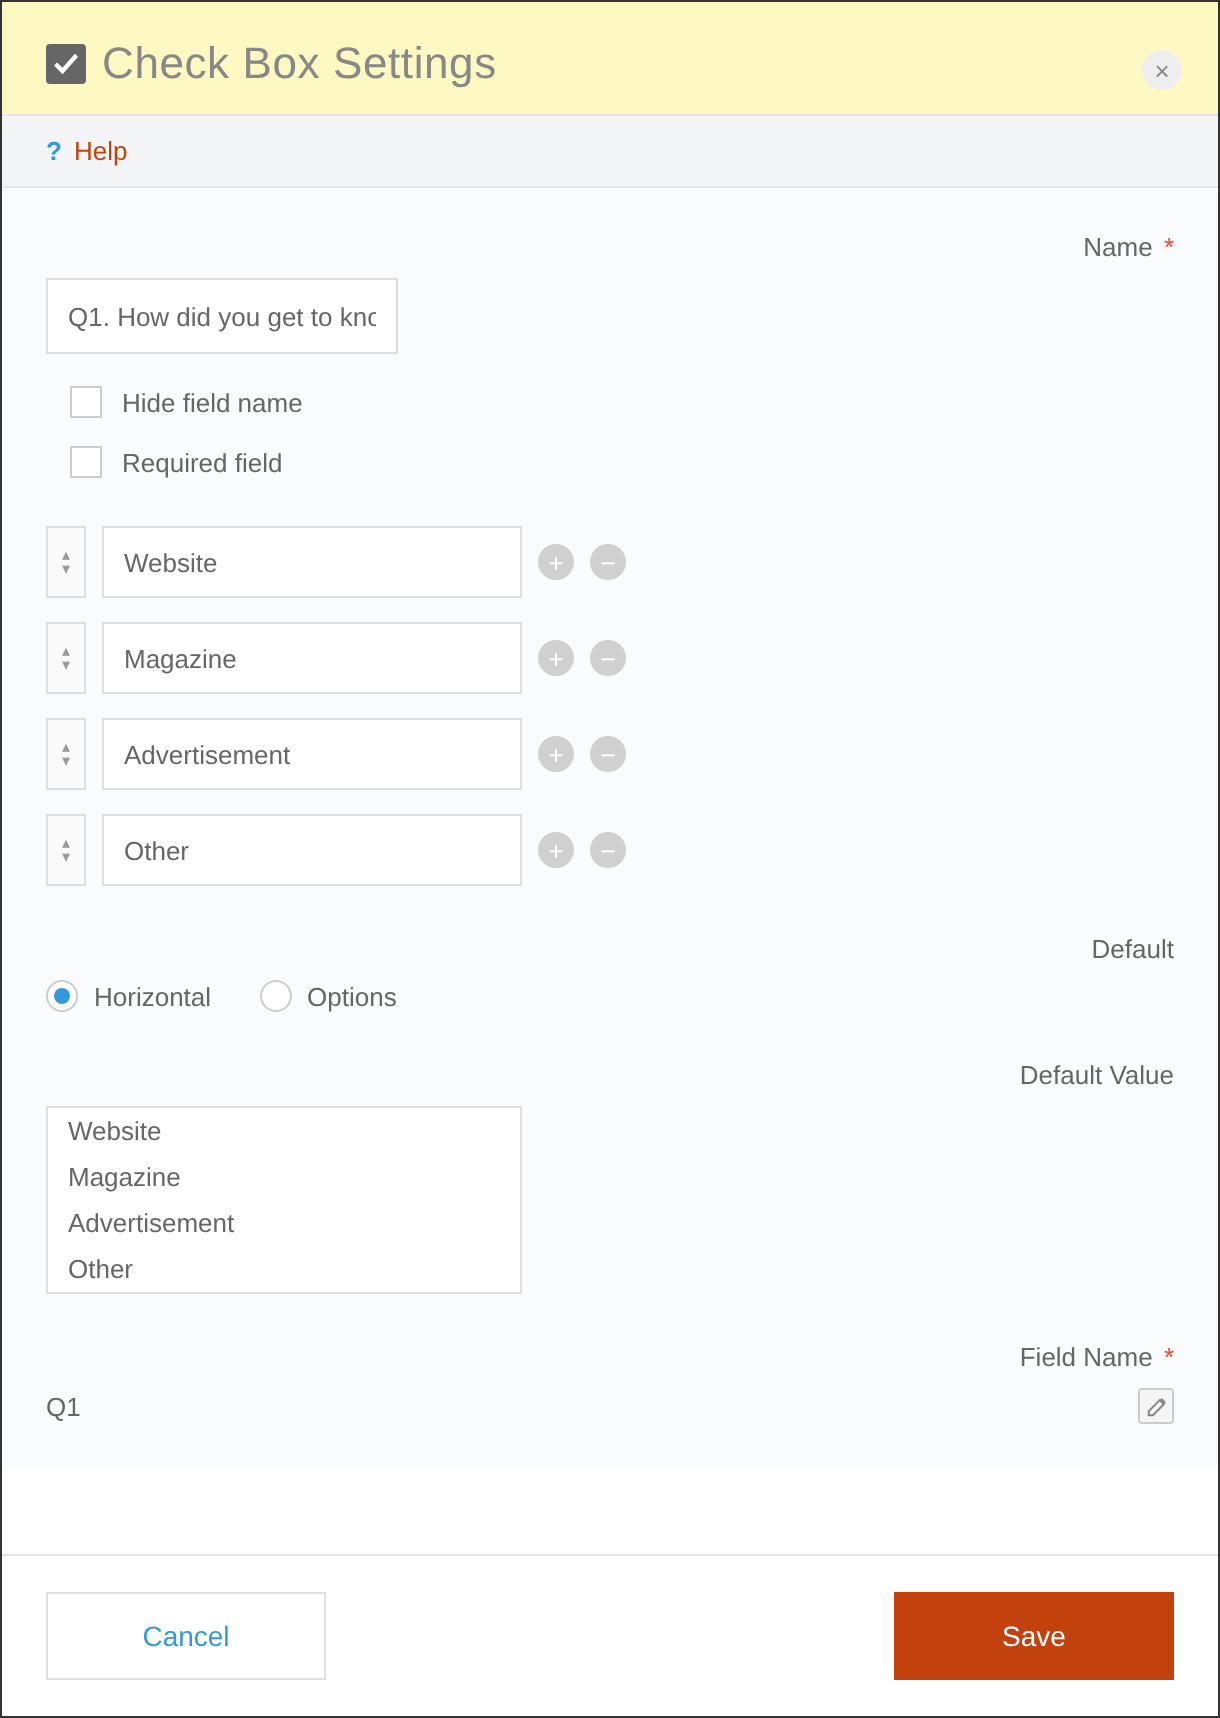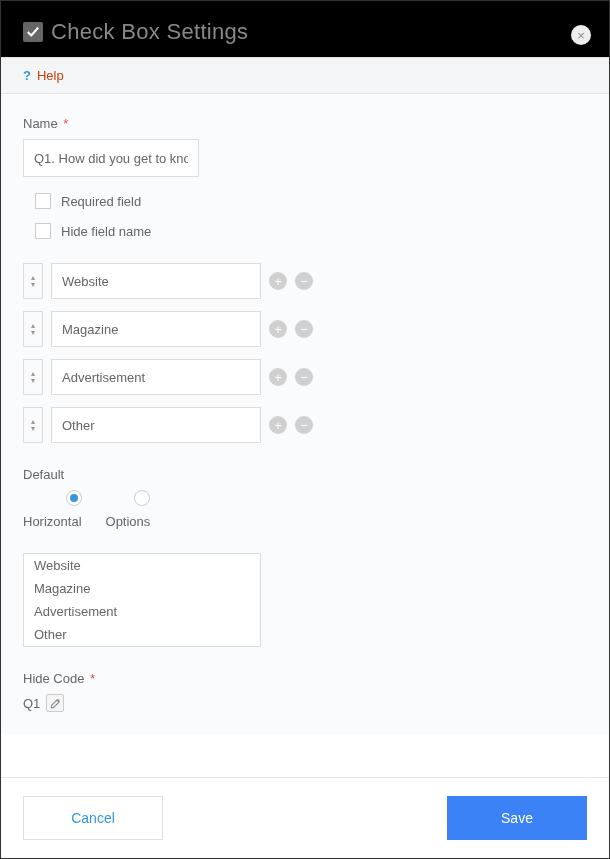--- a/index.html
+++ b/index.html
@@ -1,52 +1,52 @@
 <!DOCTYPE html>
 <html><head>
 <meta charset="utf-8">
 <style>
 * { box-sizing: border-box; margin: 0; padding: 0; }
 body { font-family: -apple-system, BlinkMacSystemFont, "Segoe UI", Arial, sans-serif; background: #fff; width: 610px; height: 859px; border: 1px solid #333; position: relative; }
-.header { display: flex; align-items: center; padding: 18px 22px 12px 22px; background: #000000; }
+.header { display: flex; align-items: center; padding: 18px 22px 12px 22px; background: #fef9c3; }
 .header-icon { width: 20px; height: 20px; background: #666; display: inline-flex; align-items: center; justify-content: center; margin-right: 8px; border-radius: 2px; }
 .header-icon svg { width: 14px; height: 14px; }
 .header-title { font-size: 22px; font-weight: 300; color: #888; letter-spacing: 0.3px; }
 .close-btn { position: absolute; right: 18px; top: 24px; width: 20px; height: 20px; border-radius: 50%; background: #eee; display: flex; align-items: center; justify-content: center; color: #888; font-size: 13px; cursor: pointer; border: none; }
 .help-bar { background: #f4f5f6; border-top: 1px solid #e5e5e5; border-bottom: 1px solid #e5e5e5; padding: 10px 22px; display: flex; align-items: center; gap: 6px; }
 .help-icon { color: #3498db; font-weight: bold; font-size: 13px; }
 .help-text { color: #c2410c; font-size: 13px; cursor: pointer; }
 .content { padding: 22px; background: #fafbfc; }
-.label { font-size: 13px; color: #666; margin-bottom: 8px; display: block; }
+.label { font-size: 13px; color: #666; margin-bottom: 8px; display: block; text-align: right; }
 .req { color: #e74c3c; margin-left: 2px; }
 .text-input { width: 176px; height: 38px; border: 1px solid #ddd; background: #fff; padding: 0 10px; font-size: 13px; color: #666; margin-bottom: 16px; outline: none; }
 .checkbox-row { display: flex; align-items: center; gap: 10px; margin-left: 12px; margin-bottom: 14px; }
 .checkbox { width: 16px; height: 16px; border: 1px solid #ccc; background: #fff; cursor: pointer; }
 .checkbox-label { font-size: 13px; color: #666; }
 .section { margin-top: 24px; }
 .option-row { display: flex; align-items: center; gap: 8px; margin-bottom: 12px; }
 .drag-handle { width: 20px; height: 36px; border: 1px solid #ddd; background: #fafafa; display: flex; flex-direction: column; align-items: center; justify-content: center; cursor: grab; }
 .drag-handle::before { content: "▴"; color: #999; font-size: 8px; line-height: 7px; }
 .drag-handle::after { content: "▾"; color: #999; font-size: 8px; line-height: 7px; }
 .option-input { width: 210px; height: 36px; border: 1px solid #ddd; background: #fff; padding: 0 10px; font-size: 13px; color: #666; outline: none; }
 .circ-btn { width: 18px; height: 18px; border-radius: 50%; background: #d0d0d0; color: #fff; display: flex; align-items: center; justify-content: center; font-size: 13px; cursor: pointer; border: none; line-height: 1; }
 .radio-group { display: flex; align-items: center; gap: 24px; margin-top: 8px; }
-.radio-item { display: flex; align-items: flex-end; gap: 8px; flex-direction: column; }
+.radio-item { display: flex; align-items: center; gap: 8px; }
 .radio { width: 16px; height: 16px; border-radius: 50%; border: 1px solid #ccc; background: #fff; display: flex; align-items: center; justify-content: center; cursor: pointer; }
 .radio.checked::after { content: ""; width: 8px; height: 8px; border-radius: 50%; background: #3498db; }
 .radio-label { font-size: 13px; color: #666; }
 .default-box { width: 238px; height: 94px; border: 1px solid #ddd; background: #fff; overflow-y: scroll; margin-top: 8px; }
 .default-item { padding: 4px 10px; font-size: 13px; color: #666; cursor: pointer; }
-.field-code-row { display: flex; align-items: center; gap: 6px; margin-top: 6px; }
+.field-code-row { display: flex; align-items: center; gap: 6px; margin-top: 6px; justify-content: space-between; }
 .field-code-val { font-size: 13px; color: #666; }
 .edit-icon { width: 18px; height: 18px; border: 1px solid #ccc; background: #f5f5f5; display: flex; align-items: center; justify-content: center; color: #888; cursor: pointer; border-radius: 2px; }
 .footer { position: absolute; bottom: 0; left: 0; right: 0; padding: 18px 22px; background: #fff; border-top: 1px solid #e5e5e5; display: flex; justify-content: space-between; }
 .btn { min-width: 140px; height: 44px; font-size: 14px; cursor: pointer; border: none; }
 .btn-cancel { background: #fff; border: 1px solid #e0e0e0; color: #3498db; }
-.btn-save { background: #3b82f6; color: #fff; }
+.btn-save { background: #c2410c; color: #fff; }
 </style>
 </head>
 <body>
 
 <div class="header">
   <span class="header-icon">
     <svg viewBox="0 0 16 16">
         <path d="M2 8 L6 12 L14 3" stroke="#fff" stroke-width="2.5" fill="none"></path>
       </svg>
   </span>
@@ -58,25 +58,25 @@
   <span class="help-icon">?</span>
   <span class="help-text">Help</span>
 </div>
 
 <div class="content">
   <label class="label"><span>Name</span><span class="req"> *</span></label>
   <input class="text-input" value="Q1. How did you get to know" style="">
 
   <div class="checkbox-row">
     <div class="checkbox"></div>
-    <span class="checkbox-label">Required field</span>
+    <span class="checkbox-label">Hide field name</span>
   </div>
   <div class="checkbox-row">
     <div class="checkbox"></div>
-    <span class="checkbox-label">Hide field name</span>
+    <span class="checkbox-label">Required field</span>
   </div>
 
   <div class="section">
     <div id="options-list">
         <div class="option-row">
     <div class="drag-handle"></div>
     <input class="option-input" value="Website" style="">
     <button class="circ-btn">+</button>
     <button class="circ-btn">−</button>
         </div>
@@ -109,30 +109,31 @@
         <span class="radio-label">Horizontal</span>
       </div>
       <div class="radio-item">
         <div class="radio"></div>
         <span class="radio-label">Options</span>
       </div>
     </div>
   </div>
 
   <div class="section">
+    <label class="label">Default Value</label>
     <div class="default-box" id="default-list">
         <div class="default-item">Website</div>
         <div class="default-item">Magazine</div>
         <div class="default-item">Advertisement</div>
         <div class="default-item">Other</div>
       </div>
   </div>
 
   <div class="section">
-    <label class="label"><span>Hide Code</span><span class="req"> *</span></label>
+    <label class="label"><span>Field Name</span><span class="req"> *</span></label>
     <div class="field-code-row">
       <span class="field-code-val">Q1</span>
       <span class="edit-icon">
         <svg width="11" height="11" viewBox="0 0 16 16">
             <path d="M2 11 L2 14 L5 14 L13 6 L10 3 Z M11 2 L14 5" stroke="#888" stroke-width="1.5" fill="none"></path>
           </svg>
       </span>
     </div>
   </div>
 </div>

